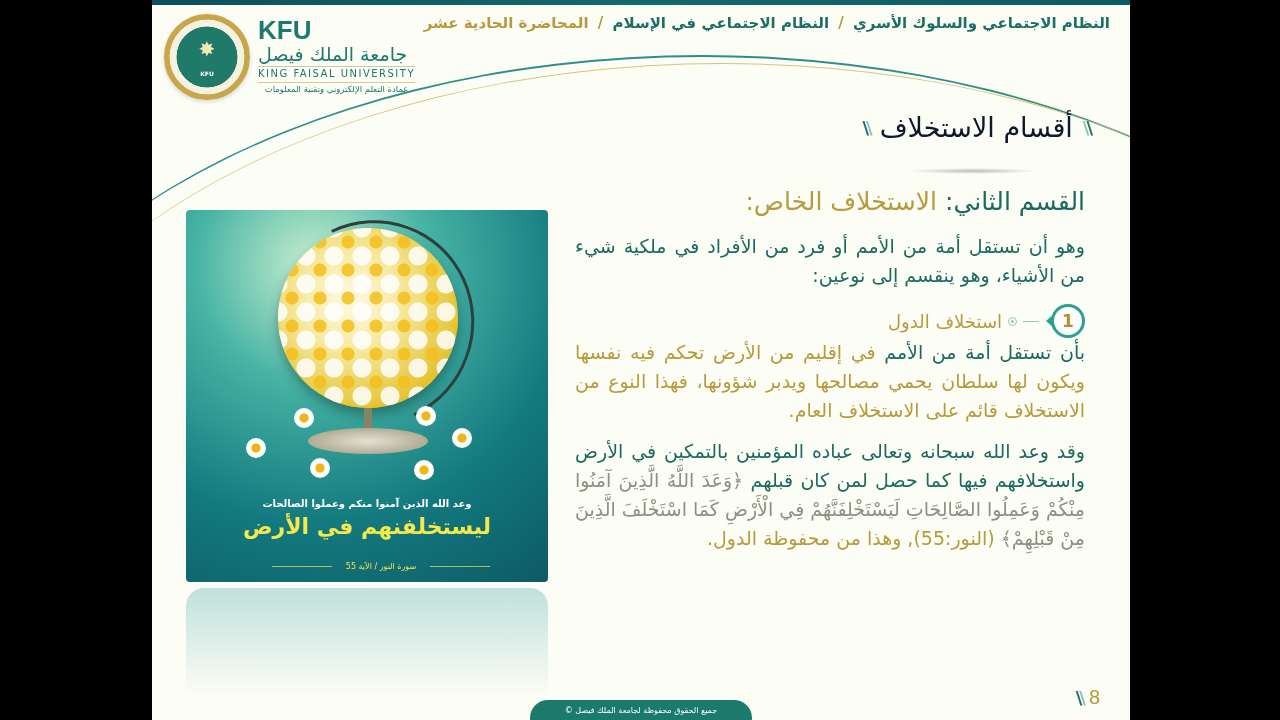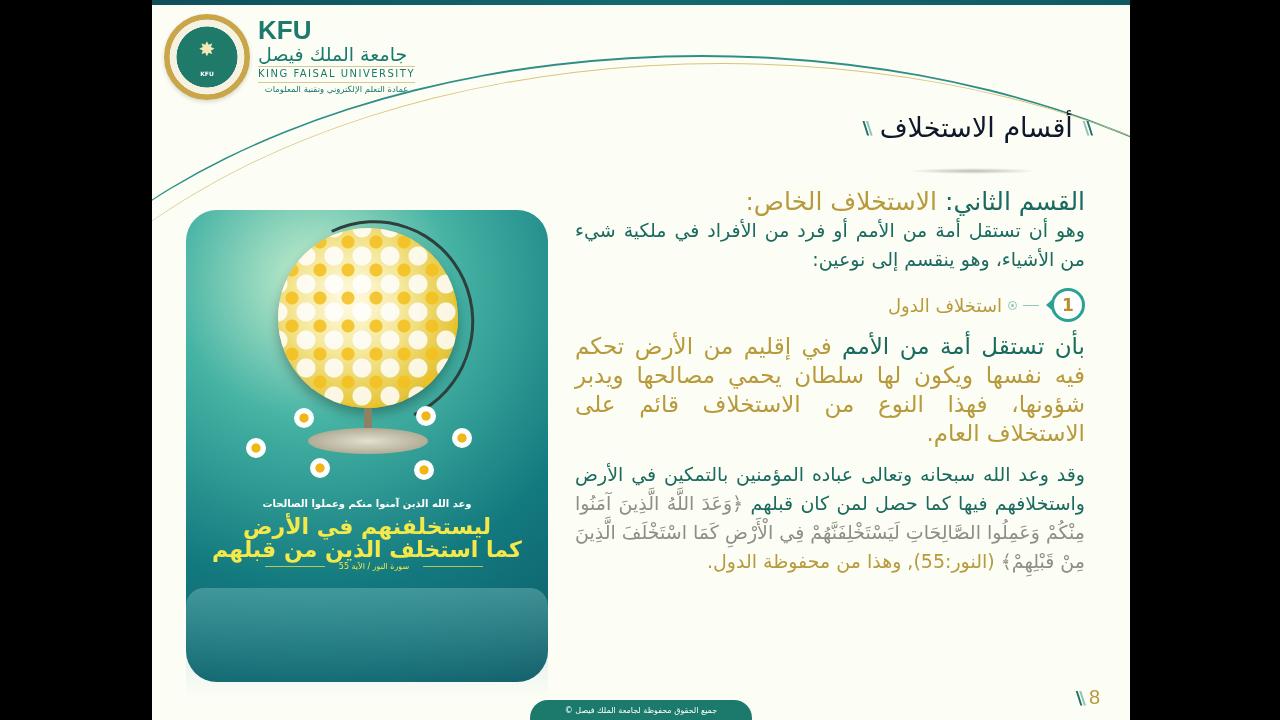--- a/index.html
+++ b/index.html
@@ -24,41 +24,41 @@
   .title-wrap { position:absolute; right:40px; top:112px; direction:rtl; display:flex; align-items:center; gap:10px; }
   .title { font-size:27px; color:#0f172a; }
   .mark { color:#1f6f68; font-size:18px; font-weight:bold; letter-spacing:-3px; }
   .mark .light { color:#8fc2b8; }
   .title-shadow { position:absolute; right:92px; top:168px; width:130px; height:6px; border-radius:50%; background:radial-gradient(ellipse,#bdbdb4 0%,rgba(200,200,190,0) 70%); }
   .content { position:absolute; right:45px; top:188px; width:510px; direction:rtl; text-align:justify; }
   .p { margin:0; }
   .p1 { font-size:25px; color:#1b6a5f; line-height:28px; }
   .gold { color:#b79a3c; }
   .teal { color:#1b6a5f; }
-  .p2 { font-size:19px; color:#1b6a5f; line-height:29px; margin-top:0; }
+  .p2 { font-size:19px; color:#1b6a5f; line-height:29px; margin-top:16px; }
   .item { margin-top:14px; display:flex; align-items:center; gap:6px; direction:rtl; }
   .badge { width:28px; height:28px; border-radius:50%; border:3px solid #2aa193; background:#fff; color:#b88d2a; font-weight:bold; font-size:17px; display:flex; align-items:center; justify-content:center; position:relative; }
   .badge::after { content:""; position:absolute; left:-8px; top:50%; transform:translateY(-50%); border-top:7px solid transparent; border-bottom:7px solid transparent; border-right:8px solid #2aa193; }
   .connector { width:16px; height:1px; background:#8fc7bd; margin-right:6px; }
   .dot { width:7px; height:7px; border-radius:50%; border:1px solid #8fc7bd; display:flex; align-items:center; justify-content:center; }
   .dot::after { content:""; width:3px; height:3px; border-radius:50%; background:#8fc7bd; }
   .item-label { font-size:18px; color:#b79a3c; }
-  .p3 { font-size:23px; line-height:29px; margin-top:10px; color:#b79a3c; }
+  .p3 { font-size:19px; line-height:29px; color:#b79a3c; }
   .p4 { font-size:19px; line-height:29px; margin-top:12px; }
   .quran { color:#8e8e83; }
-  .image-card { position:absolute; left:34px; top:210px; width:362px; height:472px; border-radius:31px; overflow:hidden; background:radial-gradient(circle at 35% 15%,#c7efcf 0%,#46b3a4 30%,#137a7f 65%,#0d5a66 100%); }
+  .image-card { position:absolute; left:34px; top:210px; width:362px; height:372px; border-radius:4px; overflow:hidden; background:radial-gradient(circle at 35% 15%,#c7efcf 0%,#46b3a4 30%,#137a7f 65%,#0d5a66 100%); }
   .globe { position:absolute; left:92px; top:18px; width:180px; height:180px; border-radius:50%; background:radial-gradient(circle at 40% 40%,#fffbe6 0%,#f5e89b 35%,#e6c63a 70%,#c99a1f 100%); box-shadow:0 6px 12px rgba(0,0,0,.3); }
   .flowers { position:absolute; inset:0; border-radius:50%; background-image:radial-gradient(circle,#f4bf1c 0 6px,transparent 7px),radial-gradient(circle,#fff 0 9px,transparent 10px); background-size:28px 28px,28px 28px; background-position:0 0,14px 14px; opacity:.85; }
   .globe-ring { position:absolute; left:86px; top:10px; width:196px; height:200px; border-radius:50%; border:3px solid #2f3f3c; border-left-color:transparent; border-bottom-color:transparent; transform:rotate(20deg); }
   .stand-pole { position:absolute; left:178px; top:198px; width:8px; height:26px; background:#8a8262; }
   .stand-base { position:absolute; left:122px; top:218px; width:120px; height:26px; border-radius:50%; background:radial-gradient(ellipse,#e4e1d3,#9c9679); }
   .petal { position:absolute; width:20px; height:20px; border-radius:50%; background:radial-gradient(circle,#f2b614 0 30%,#fff 35%); }
   .verse-small { position:absolute; top:288px; width:100%; text-align:center; direction:rtl; color:#fff; font-size:10px; font-weight:bold; }
   .verse-big { position:absolute; width:100%; text-align:center; direction:rtl; color:#f4e84a; font-size:22px; font-weight:bold; }
-  .verse-ref { position:absolute; top:352px; left:7px; width:100%; display:flex; align-items:center; justify-content:center; gap:14px; direction:rtl; color:#f4e84a; font-size:8px; }
+  .verse-ref { position:absolute; top:352px; left:14px; width:100%; display:flex; align-items:center; justify-content:center; gap:14px; direction:rtl; color:#f4e84a; font-size:8px; }
   .verse-line { width:60px; height:1px; background:#f4e84a; opacity:.7; }
   .reflection { position:absolute; left:34px; top:588px; width:362px; height:120px; border-radius:18px; background:linear-gradient(180deg,rgba(120,190,190,.45),rgba(252,253,245,0) 90%); }
   .footer-pill { position:absolute; left:378px; top:700px; width:222px; height:36px; border-radius:18px; background:#1b7a6c; color:#fff; font-size:8px; text-align:center; direction:rtl; line-height:22px; }
   .page-num-wrap { position:absolute; right:30px; top:686px; display:flex; align-items:center; gap:6px; }
   .page-num { color:#b79a3c; font-size:20px; font-family:"Liberation Sans", sans-serif; }
 </style>
 </head>
 <body>
 
 <div class="slide">
@@ -72,20 +72,27 @@
       <span class="seal-kfu">KFU</span>
     </div>
     <div class="brand">
       <span class="brand-kfu">KFU</span>
       <span class="brand-ar">جامعة الملك فيصل</span>
       <span class="brand-en">KING FAISAL UNIVERSITY</span>
       <span class="brand-sub">عمادة التعلم الإلكتروني وتقنية المعلومات</span>
     </div>
   </div>
 
+  <div class="breadcrumb">
+    <span class="bc-main">النظام الاجتماعي والسلوك الأسري</span>
+    <span class="bc-sep">/</span>
+    <span class="bc-main">النظام الاجتماعي في الإسلام</span>
+    <span class="bc-sep">/</span>
+    <span class="bc-last">المحاضرة الحادية عشر</span>
+  </div>
 
   <div class="title-wrap">
     <span class="mark">\<span class="light">\</span></span>
     <span class="title">أقسام الاستخلاف</span>
     <span class="mark"><span class="light">\</span>\</span>
   </div>
   <div class="title-shadow"></div>
 
   <div class="content">
     <p class="p p1">
@@ -123,21 +130,20 @@
     <div class="stand-pole"></div>
     <div class="stand-base"></div>
     <div class="petal" style="left:60px;top:228px"></div>
     <div class="petal" style="left:108px;top:198px"></div>
     <div class="petal" style="left:124px;top:248px"></div>
     <div class="petal" style="left:230px;top:196px"></div>
     <div class="petal" style="left:266px;top:218px"></div>
     <div class="petal" style="left:228px;top:250px"></div>
     <div class="verse-small">وعد الله الذين آمنوا منكم وعملوا الصالحات</div>
     <div class="verse-big" style="top:304px">ليستخلفنهم في الأرض</div>
-    <div class="verse-big" style="top:327px">كما استخلف الذين من قبلهم</div>
     <div class="verse-ref">
       <span class="verse-line"></span>
       <span>سورة النور / الآية 55</span>
       <span class="verse-line"></span>
     </div>
   </div>
   <div class="reflection"></div>
 
   <div class="footer-pill">جميع الحقوق محفوظة لجامعة الملك فيصل ©</div>
 

